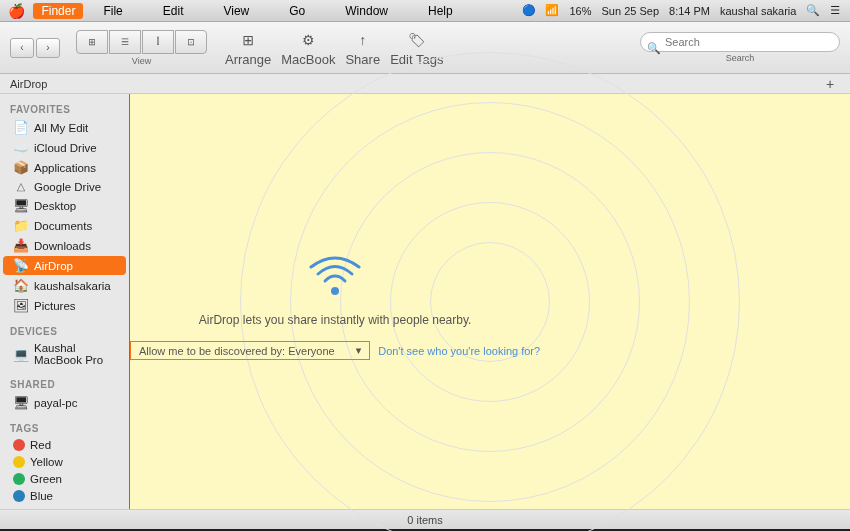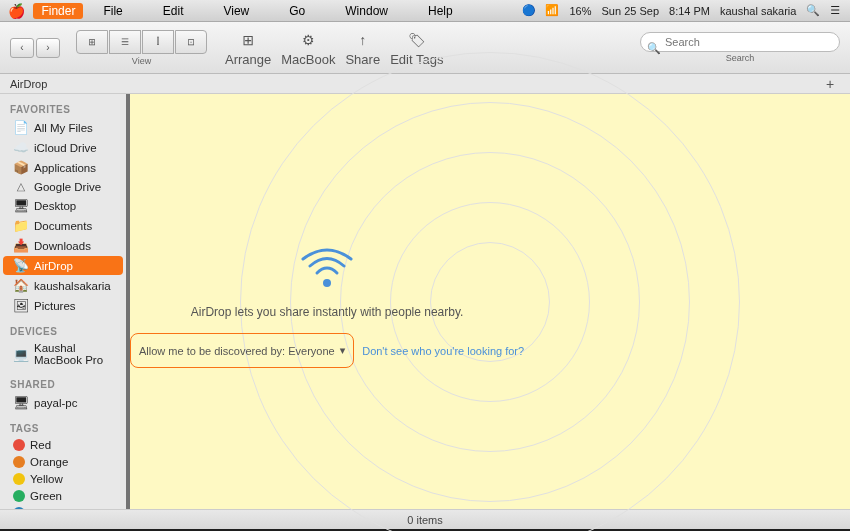--- a/index.html
+++ b/index.html
@@ -38,39 +38,39 @@
     .search-icon-tb { position: absolute; left: 7px; top: 50%; transform: translateY(-50%); font-size: 11px; color: #888; }
 
     
     .pathbar { height: 20px; background: #e8e8e8; border-bottom: 1px solid #ccc; display: flex; align-items: center; padding: 0 10px; font-size: 11px; color: #333; }
     .pathbar-add { margin-left: auto; width: 20px; height: 20px; display: flex; align-items: center; justify-content: center; font-size: 14px; color: #555; cursor: pointer; }
 
     
     .main { display: flex; height: calc(531px - 22px - 52px - 20px - 22px); }
 
     
-    .sidebar { width: 130px; background: #e8e8e8; border-right: 4px solid #737373; overflow-y: auto; padding: 6px 0; }
+    .sidebar { width: 130px; background: #e8e8e8; border-right: 1px solid #737373; overflow-y: auto; padding: 6px 0; }
     .sidebar-section-label { font-size: 10px; font-weight: 600; color: #888; padding: 4px 10px 2px; text-transform: uppercase; letter-spacing: 0.5px; }
     .sidebar-item { display: flex; align-items: center; gap: 5px; padding: 2px 10px; cursor: pointer; border-radius: 4px; margin: 1px 3px; font-size: 11.5px; color: #222; }
     .sidebar-item.active { background: #f97316; color: white; }
     .sidebar-item .sicon { font-size: 13px; width: 16px; text-align: center; }
     .sidebar-divider { height: 6px; }
 
     
     .content { flex: 1; background: #fef9c3; display: flex; flex-direction: column; align-items: flex-start; justify-content: center; position: relative; }
 
     
     .airdrop-bg { position: absolute; top: 0; left: 0; right: 0; bottom: 0; display: flex; align-items: center; justify-content: center; }
     .circle { border-radius: 50%; border: 1px solid #e0e0e0; position: absolute; }
 
     
     .airdrop-center { display: flex; flex-direction: column; align-items: center; gap: 10px; z-index: 10; }
     .airdrop-text { font-size: 12px; color: #555; text-align: center; }
     .airdrop-discovery { display: flex; align-items: center; gap: 8px; margin-top: 4px; }
-    .discovery-dropdown { border: 1.5px solid #f97316; border-radius: 8px; padding: 10px 8px; font-size: 11px; color: #555; cursor: pointer; display: flex; align-items: center; gap: 5px; }
+    .discovery-dropdown { border: 1.5px solid #f97316; border-radius: 0; padding: 2px 8px; font-size: 11px; color: #555; cursor: pointer; display: flex; align-items: center; gap: 21px; }
     .discovery-link { font-size: 11px; color: #4a90d9; cursor: pointer; }
 
     
     .statusbar { height: 20px; background: linear-gradient(to bottom, #e8e8e8, #d8d8d8); border-top: 1px solid #ccc; display: flex; align-items: center; justify-content: center; font-size: 11px; color: #444; }
   </style>
 </head>
 <body>
 
 <div class="menubar">
   <span class="menubar-apple">🍎</span>
@@ -137,21 +137,21 @@
   <div class="pathbar-add">+</div>
 </div>
 
 <div class="main">
 
   <div class="sidebar">
     <div class="sidebar-section-label">Favorites</div>
 
     <div class="sidebar-item">
       <span class="sicon">📄</span>
-      <span>All My Files</span>
+      <span>All My Edit</span>
     </div>
     <div class="sidebar-item">
       <span class="sicon">☁️</span>
       <span>iCloud Drive</span>
     </div>
     <div class="sidebar-item">
       <span class="sicon">📦</span>
       <span>Applications</span>
     </div>
     <div class="sidebar-item">
@@ -196,24 +196,20 @@
       <span class="sicon">🖥</span>
       <span>payal-pc</span>
     </div>
 
     <div class="sidebar-divider"></div>
     <div class="sidebar-section-label">Tags</div>
     <div id="tags-container">
         <div class="sidebar-item">
     <span style="width:12px;height:12px;border-radius:50%;background:#e74c3c;display:inline-block;flex-shrink:0;"></span>
     <span>Red</span>
-  </div>
-        <div class="sidebar-item">
-    <span style="width:12px;height:12px;border-radius:50%;background:#e67e22;display:inline-block;flex-shrink:0;"></span>
-    <span>Orange</span>
   </div>
         <div class="sidebar-item">
     <span style="width:12px;height:12px;border-radius:50%;background:#f1c40f;display:inline-block;flex-shrink:0;"></span>
     <span>Yellow</span>
   </div>
         <div class="sidebar-item">
     <span style="width:12px;height:12px;border-radius:50%;background:#27ae60;display:inline-block;flex-shrink:0;"></span>
     <span>Green</span>
   </div>
         <div class="sidebar-item">

